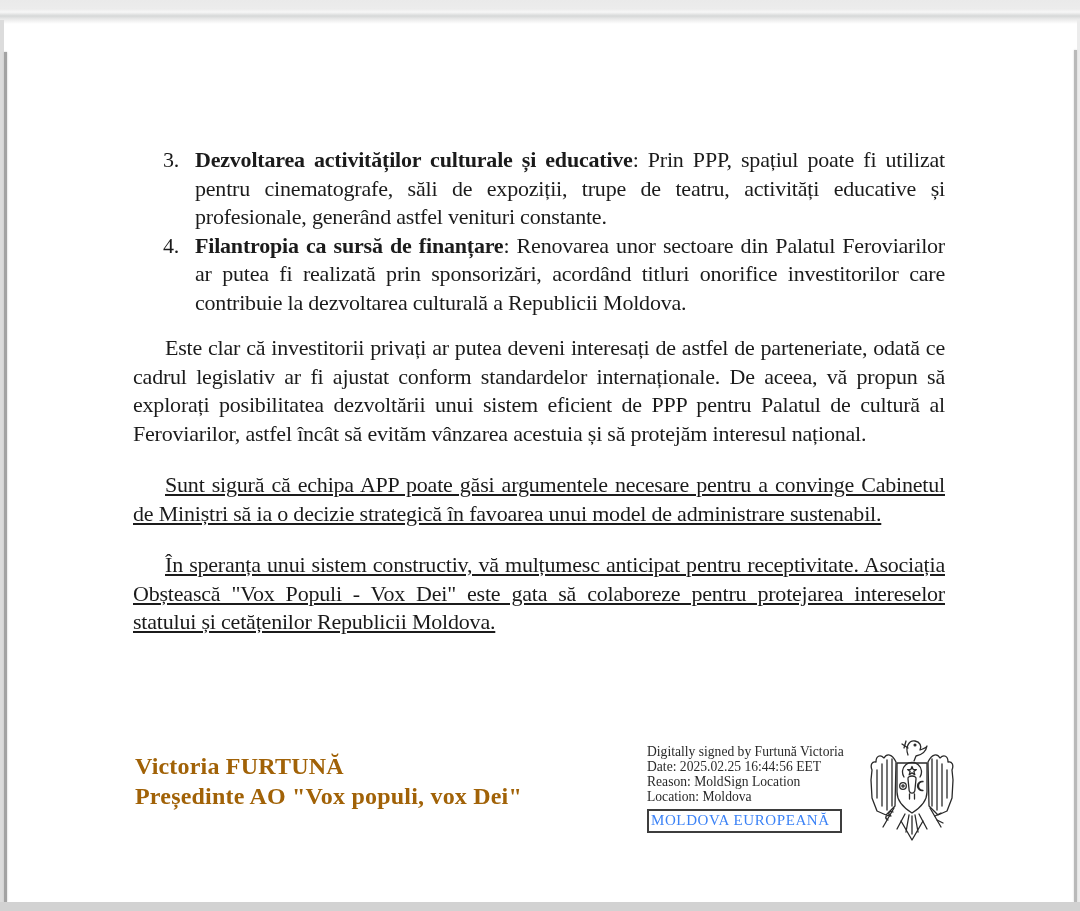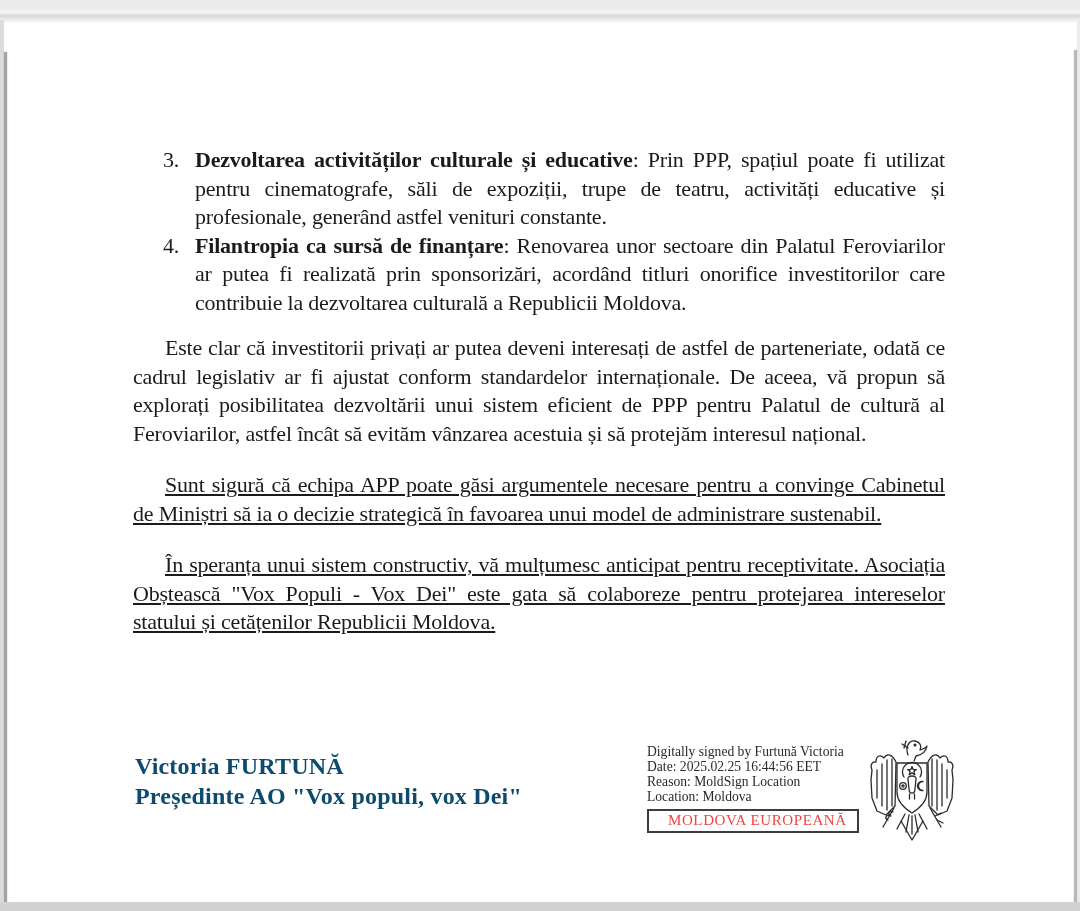--- a/index.html
+++ b/index.html
@@ -61,36 +61,36 @@
   p.para { margin: 17px 0 0 0; text-indent: 32px; }
   p.para.gap2 { margin-top: 23px; text-decoration: underline; }
   p.closing {
     margin: 21px 0 0 0; text-indent: 32px;
     font-style: italic;
   }
   
   .signatory {
     position: absolute; left: 135px; top: 751px;
     font-weight: bold; font-size: 24px; line-height: 30px;
-    color: #0c4a6e; letter-spacing: 0.2px;
+    color: #a16207; letter-spacing: 0.2px;
     white-space: nowrap;
   }
   .digital-sig {
     position: absolute; left: 607px; top: 745px;
     font-size: 13.6px; line-height: 14.9px;
     color: #2a2a2a; white-space: nowrap; margin-left: 40px;
   }
   .stamp {
     display: inline-block;
     margin-top: 4px;
     border: 2px solid #3d3d3d;
-    padding: 0px 10px 2px 19px;
+    padding: 0px 10px 2px 2px;
     font-size: 15px; line-height: 18px;
     letter-spacing: 0.6px;
-    color: #ef4444;
+    color: #3b82f6;
   }
   .coat-of-arms {
     position: absolute; left: 861px; top: 736px;
     width: 102px; height: 114px;
   }
 </style>
 </head>
 <body>
 
 <div class="page">

